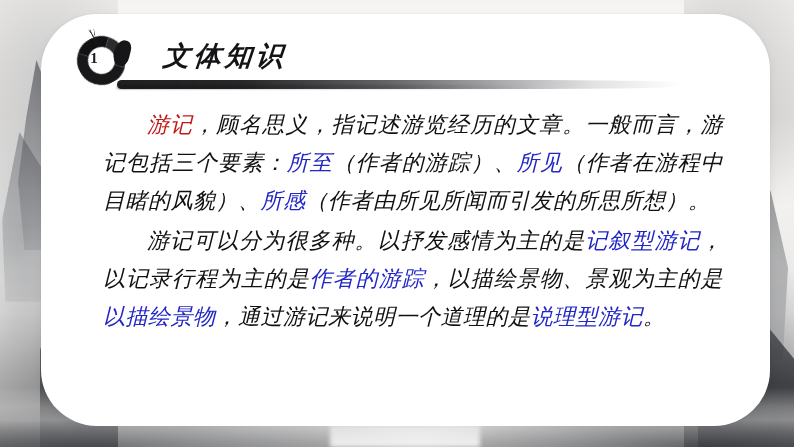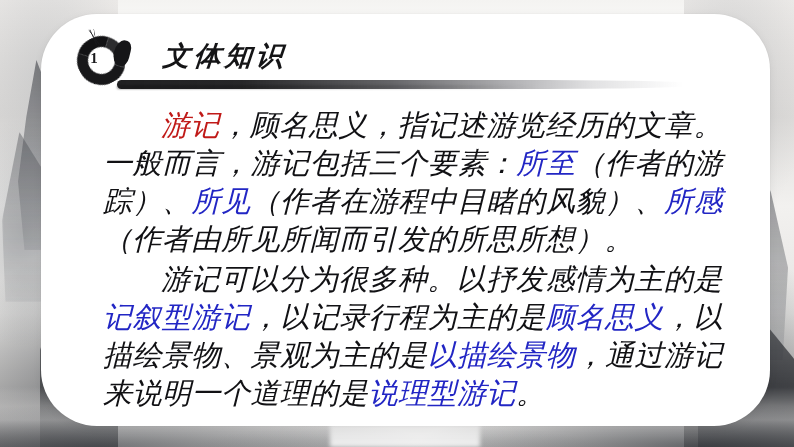--- a/index.html
+++ b/index.html
@@ -136,21 +136,21 @@
   .brush-underline::after{
     content:"";position:absolute;left:0;top:5px;width:420px;height:4px;
     background:linear-gradient(90deg,rgba(20,20,22,.55),rgba(255,255,255,0));
     border-radius:4px;filter:blur(.8px);
   }
 
   
   .body-text{
     position:absolute;left:62px;top:92px;width:620px;
     font-family:"Liberation Serif","DejaVu Serif",serif;
-    font-size:29px;line-height:38px;color:#111114;
+    font-size:22px;line-height:38px;color:#111114;
     letter-spacing:.5px;
     text-align:justify;
     font-style:italic;
   }
   .para{margin:0 0 2px 0;text-indent:2em;}
   .hl-red{color:#c01a18;}
   .hl-blue{color:#2226c4;}
 </style>
 </head>
 <body>
@@ -184,17 +184,17 @@
         <div class="tail"></div>
         <div class="hair"></div>
         <div class="ring-num">1</div>
       </div>
       <div class="head-title">文体知识</div>
       <div class="brush-underline"></div>
     </div>
 
     <div class="body-text">
       <p class="para"><span class="hl-red">游记</span><span>，顾名思义，指记述游览经历的文章。一般而言，游记包括三个要素：</span><span class="hl-blue">所至</span><span>（作者的游踪）、</span><span class="hl-blue">所见</span><span>（作者在游程中目睹的风貌）、</span><span class="hl-blue">所感</span><span>（作者由所见所闻而引发的所思所想）。</span></p>
-      <p class="para"><span>游记可以分为很多种。以抒发感情为主的是</span><span class="hl-blue">记叙型游记</span><span>，以记录行程为主的是</span><span class="hl-blue">顾名思义</span><span>，以描绘景物、景观为主的是</span><span class="hl-blue">以描绘景物</span><span>，通过游记来说明一个道理的是</span><span class="hl-blue">说理型游记</span><span>。</span></p>
+      <p class="para"><span>游记可以分为很多种。以抒发感情为主的是</span><span class="hl-blue">记叙型游记</span><span>，以记录行程为主的是</span><span class="hl-blue">作者的游踪</span><span>，以描绘景物、景观为主的是</span><span class="hl-blue">以描绘景物</span><span>，通过游记来说明一个道理的是</span><span class="hl-blue">说理型游记</span><span>。</span></p>
     </div>
 
   </div>
 </div>
 
 </body></html>

